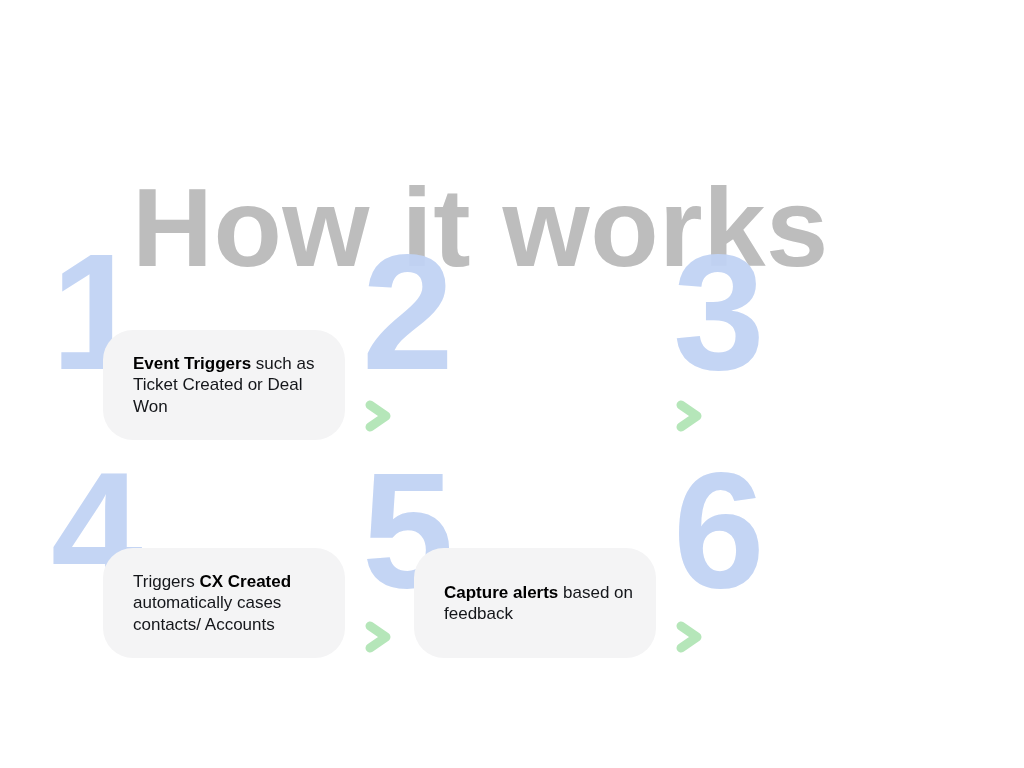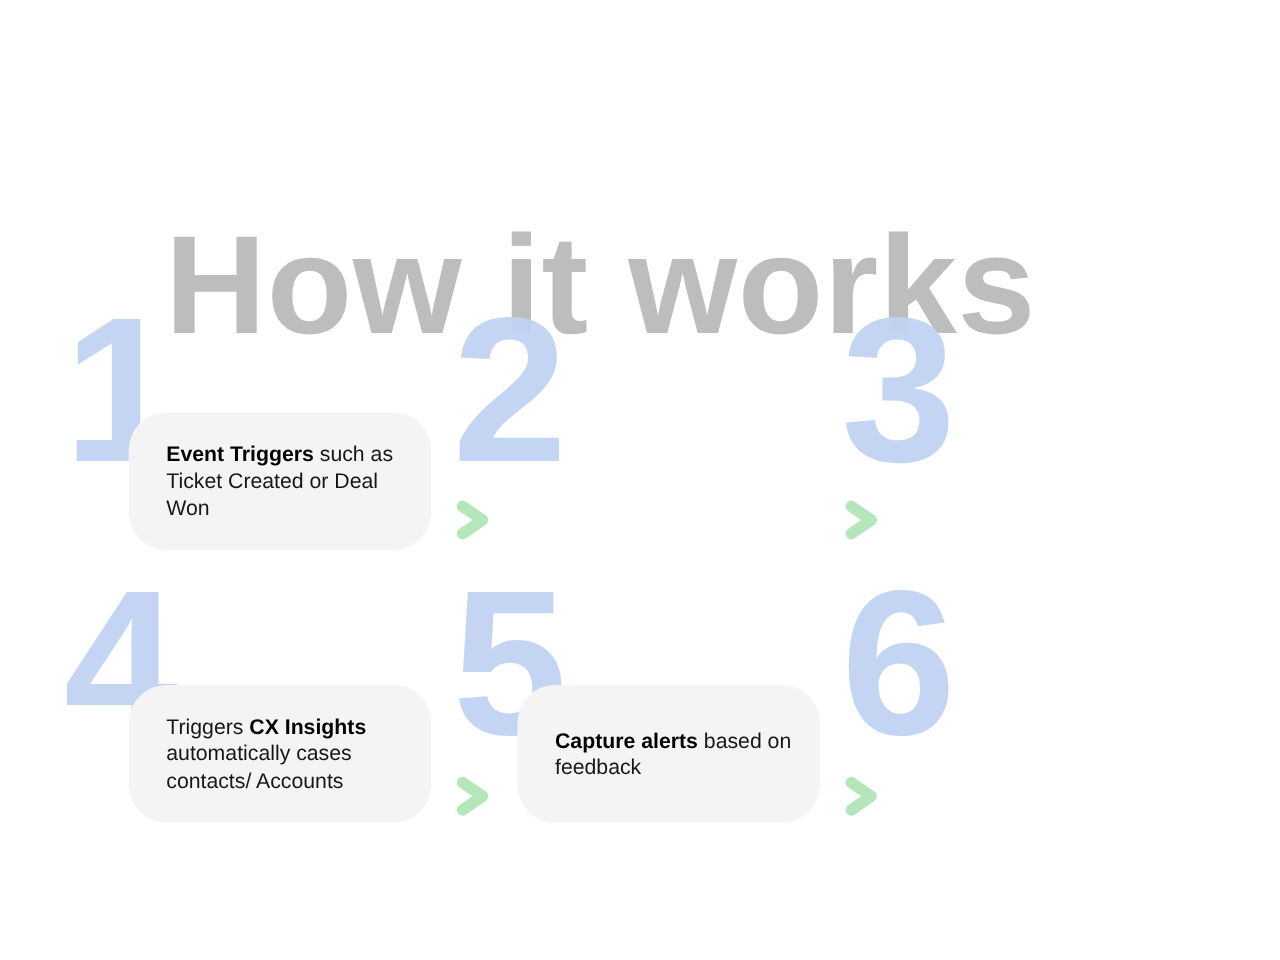--- a/index.html
+++ b/index.html
@@ -136,21 +136,21 @@
       <div class="step-number">2</div>
     </div>
 
     <div class="step c3 r1">
       <div class="step-number">3</div>
     </div>
 
     <div class="step c1 r2">
       <div class="step-number">4</div>
       <div class="step-card">
-        <div class="step-text"><span>Triggers </span><b>CX Insights</b><span> automatically cases contacts/ Accounts</span></div>
+        <div class="step-text"><span>Triggers </span><b>CX Created</b><span> automatically cases contacts/ Accounts</span></div>
       </div>
     </div>
 
     <div class="step c2 r2">
       <div class="step-number">5</div>
       <div class="step-card">
         <div class="step-text"><span></span><b>Capture alerts</b><span> based on feedback</span></div>
       </div>
     </div>
 

